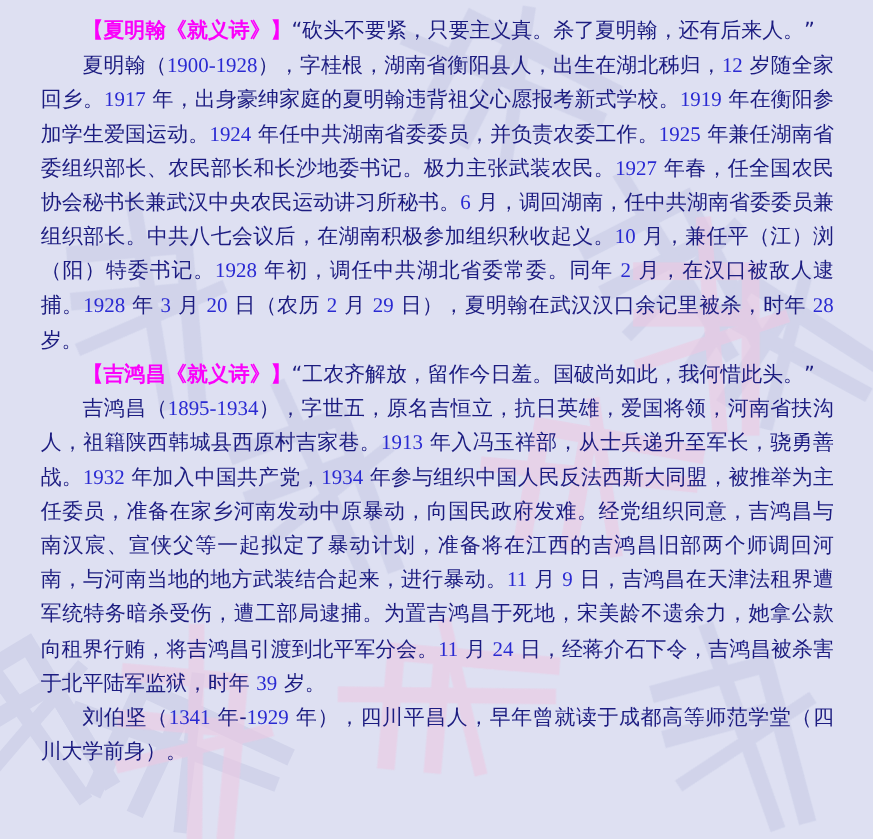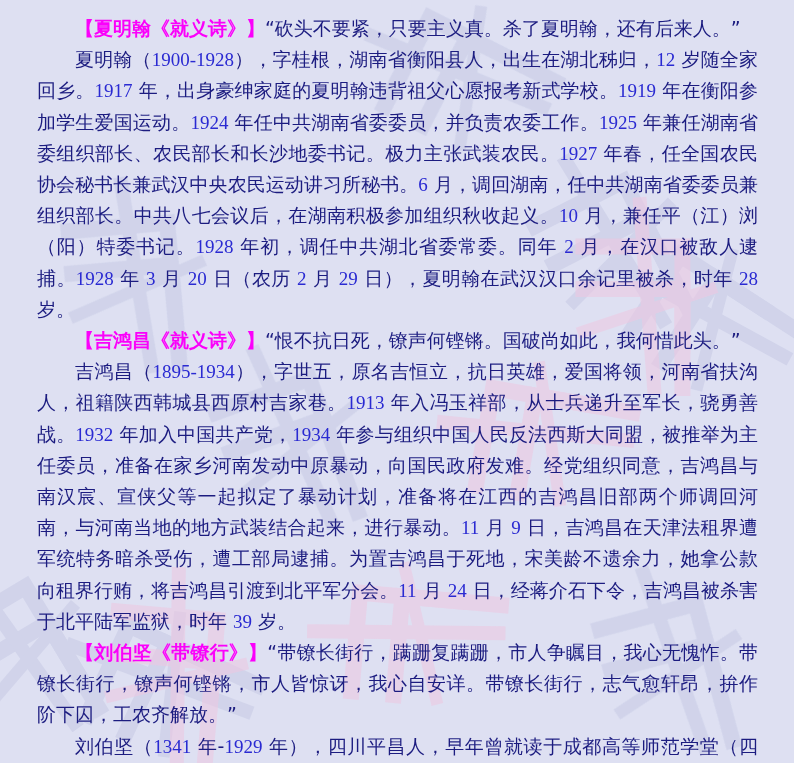--- a/index.html
+++ b/index.html
@@ -77,17 +77,16 @@
     <use href="#wm-motif" x="0" y="0" transform="translate(640,190) rotate(45)"></use>
     <use href="#wm-motif" x="0" y="0" transform="translate(430,420) rotate(-35)"></use>
     <use href="#wm-motif" x="0" y="0" transform="translate(180,560) rotate(50)"></use>
     <use href="#wm-motif" x="0" y="0" transform="translate(300,630) rotate(-40)"></use>
   </g>
 </svg>
 
 <div class="content">
   <p class="para"><span class="seg-heading">【夏明翰《就义诗》】</span><span class="seg-body">“砍头不要紧，只要主义真。杀了夏明翰，还有后来人。”</span></p>
   <p class="para"><span class="seg-body">夏明翰（</span><span class="seg-number">1900-1928</span><span class="seg-body">），字桂根，湖南省衡阳县人，出生在湖北秭归，</span><span class="seg-number">12</span><span class="seg-body"> 岁随全家回乡。</span><span class="seg-number">1917</span><span class="seg-body"> 年，出身豪绅家庭的夏明翰违背祖父心愿报考新式学校。</span><span class="seg-number">1919</span><span class="seg-body"> 年在衡阳参加学生爱国运动。</span><span class="seg-number">1924</span><span class="seg-body"> 年任中共湖南省委委员，并负责农委工作。</span><span class="seg-number">1925</span><span class="seg-body"> 年兼任湖南省委组织部长、农民部长和长沙地委书记。极力主张武装农民。</span><span class="seg-number">1927</span><span class="seg-body"> 年春，任全国农民协会秘书长兼武汉中央农民运动讲习所秘书。</span><span class="seg-number">6</span><span class="seg-body"> 月，调回湖南，任中共湖南省委委员兼组织部长。中共八七会议后，在湖南积极参加组织秋收起义。</span><span class="seg-number">10</span><span class="seg-body"> 月，兼任平（江）浏（阳）特委书记。</span><span class="seg-number">1928</span><span class="seg-body"> 年初，调任中共湖北省委常委。同年 </span><span class="seg-number">2</span><span class="seg-body"> 月，在汉口被敌人逮捕。</span><span class="seg-number">1928</span><span class="seg-body"> 年 </span><span class="seg-number">3</span><span class="seg-body"> 月 </span><span class="seg-number">20</span><span class="seg-body"> 日（农历 </span><span class="seg-number">2</span><span class="seg-body"> 月 </span><span class="seg-number">29</span><span class="seg-body"> 日），夏明翰在武汉汉口余记里被杀，时年 </span><span class="seg-number">28</span><span class="seg-body"> 岁。</span></p>
-  <p class="para"><span class="seg-heading">【吉鸿昌《就义诗》】</span><span class="seg-body">“恨不抗日死，镣声何铿锵。国破尚如此，我何惜此头。”</span></p>
+  <p class="para"><span class="seg-heading">【吉鸿昌《就义诗》】</span><span class="seg-body">“工农齐解放，留作今日羞。国破尚如此，我何惜此头。”</span></p>
   <p class="para"><span class="seg-body">吉鸿昌（</span><span class="seg-number">1895-1934</span><span class="seg-body">），字世五，原名吉恒立，抗日英雄，爱国将领，河南省扶沟人，祖籍陕西韩城县西原村吉家巷。</span><span class="seg-number">1913</span><span class="seg-body"> 年入冯玉祥部，从士兵递升至军长，骁勇善战。</span><span class="seg-number">1932</span><span class="seg-body"> 年加入中国共产党，</span><span class="seg-number">1934</span><span class="seg-body"> 年参与组织中国人民反法西斯大同盟，被推举为主任委员，准备在家乡河南发动中原暴动，向国民政府发难。经党组织同意，吉鸿昌与南汉宸、宣侠父等一起拟定了暴动计划，准备将在江西的吉鸿昌旧部两个师调回河南，与河南当地的地方武装结合起来，进行暴动。</span><span class="seg-number">11</span><span class="seg-body"> 月 </span><span class="seg-number">9</span><span class="seg-body"> 日，吉鸿昌在天津法租界遭军统特务暗杀受伤，遭工部局逮捕。为置吉鸿昌于死地，宋美龄不遗余力，她拿公款向租界行贿，将吉鸿昌引渡到北平军分会。</span><span class="seg-number">11</span><span class="seg-body"> 月 </span><span class="seg-number">24</span><span class="seg-body"> 日，经蒋介石下令，吉鸿昌被杀害于北平陆军监狱，时年 </span><span class="seg-number">39</span><span class="seg-body"> 岁。</span></p>
-  <p class="para"><span class="seg-heading">【刘伯坚《带镣行》】</span><span class="seg-body">“带镣长街行，蹒跚复蹒跚，市人争瞩目，我心无愧怍。带镣长街行，镣声何铿锵，市人皆惊讶，我心自安详。带镣长街行，志气愈轩昂，拚作阶下囚，工农齐解放。”</span></p>
   <p class="para"><span class="seg-body">刘伯坚（</span><span class="seg-number">1341</span><span class="seg-body"> 年-</span><span class="seg-number">1929</span><span class="seg-body"> 年），四川平昌人，早年曾就读于成都高等师范学堂（四川大学前身）。</span></p>
 </div>
 
 </body></html>

